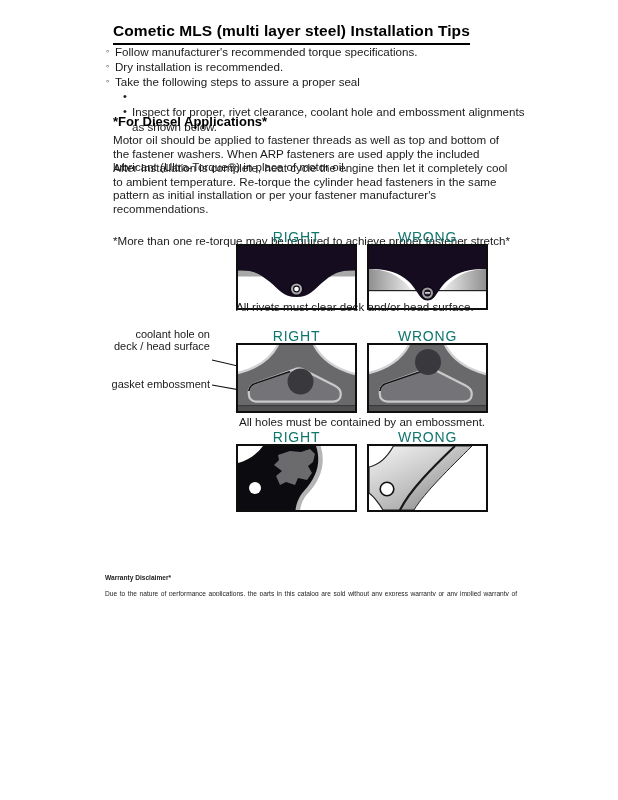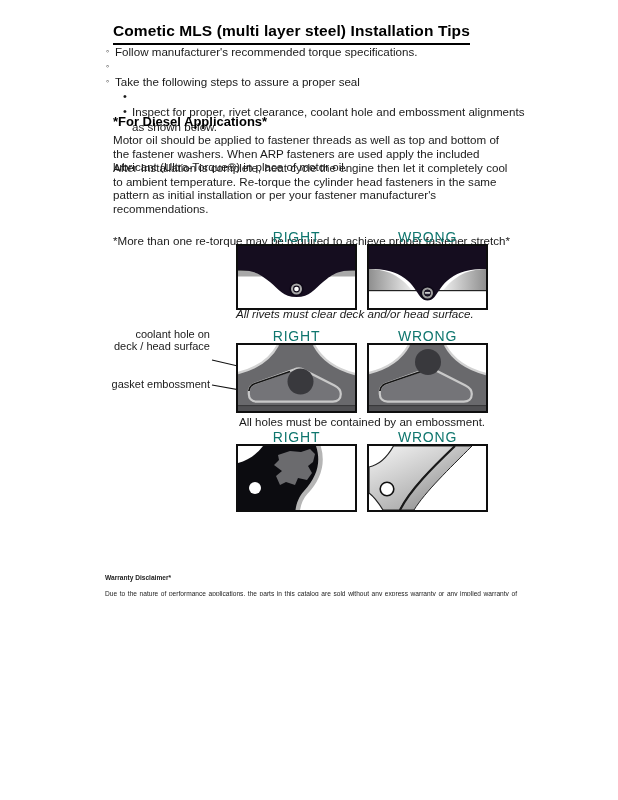--- a/index.html
+++ b/index.html
@@ -25,21 +25,21 @@
   .r1.lab{top:229px;} .r2.lab{top:328px;} .r3.lab{top:429px;}
   .colL{left:236px;} .colR{left:367px;}
 
   .dg-box{position:absolute;width:121px;border:2px solid #0e0e0e;box-sizing:border-box;background:#fff;}
   .r1.box{top:244px;height:66px;}
   .r2.box{top:343px;height:70px;}
   .r3.box{top:444px;height:68px;}
   .dg-box svg{display:block;width:100%;height:100%;}
 
   .caption{position:absolute;font-size:11.6px;line-height:13px;color:#1a1a1a;}
-  .cap1{left:236px;top:307px;font-style:italic;}
+  .cap1{left:236px;top:300px;}
   .cap2{left:236px;top:415px;width:252px;text-align:center;}
   .cap3{left:236px;top:515px;width:230px;}
 
   .callout{position:absolute;font-size:11px;line-height:11.5px;text-align:right;color:#1a1a1a;}
   .co1{left:88px;top:329px;width:122px;}
   .co2{left:88px;top:379px;width:122px;}
   .callout-lines{position:absolute;left:210px;top:350px;width:92px;height:48px;}
 
   .disclaimer{position:absolute;left:105px;top:574px;width:412px;font-size:6.6px;line-height:8.15px;
               color:#1c1c1c;text-align:justify;}
@@ -56,20 +56,21 @@
 
   <div class="title">Cometic MLS (multi layer steel) Installation Tips</div>
 
   <div class="bullets">
     <div class="bullet">
       <span class="mk">◦</span>
       <span>Follow manufacturer's recommended torque specifications.</span>
     </div>
     <div class="bullet">
       <span class="mk">◦</span>
+      <span>Dry installation is recommended.</span>
     </div>
     <div class="bullet">
       <span class="mk">◦</span>
       <span>Take the following steps to assure a proper seal</span>
     </div>
     <div class="bullet sub">
       <span class="mk">•</span>
     </div>
     <div class="bullet sub">
       <span class="mk">•</span>

